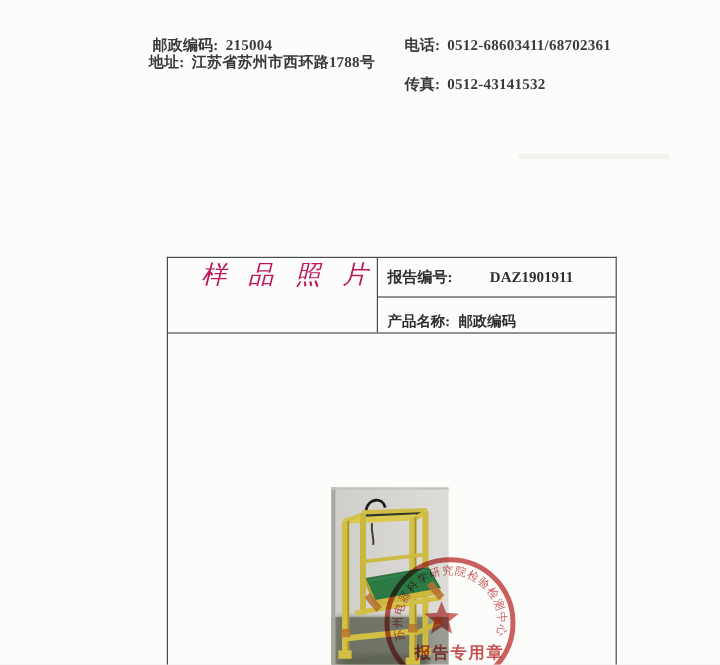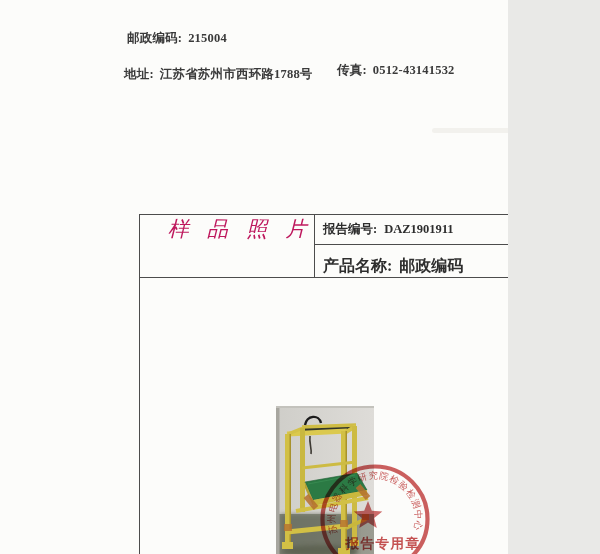--- a/index.html
+++ b/index.html
@@ -1,59 +1,62 @@
 <!DOCTYPE html>
 <html><head>
 <meta charset="utf-8">
 <style>
   html,body{margin:0;padding:0;background:#e9e9e7;}
   .page{
-    position:relative;width:508px;height:554px;overflow:hidden;
+    position:relative;width:600px;height:554px;overflow:hidden;
     background:#fcfcfa;
     font-family:"Liberation Serif","DejaVu Serif",serif;
     color:#2e2e2e;
   }
   
   .c-item{position:absolute;font-size:12.5px;font-weight:600;letter-spacing:.2px;
           color:#3a3a3a;white-space:nowrap;}
   .c-label{margin-right:6px;}
   .pos-postal {left:127px;top:30px;}
   .pos-phone  {left:337px;top:30px;}
-  .pos-address{left:124px;top:66px;}
+  .pos-address{left:124px;top:44px;}
   .pos-fax    {left:337px;top:62px;}
   
   .smudge{position:absolute;left:432px;top:128px;width:126px;height:5px;
           background:#f2f1ed;border-radius:3px;}
   
   .sample-table{position:absolute;left:139px;top:214px;width:375px;height:345px;
     border:1.6px solid #4c4c4c;border-bottom:none;box-sizing:border-box;background:transparent;}
   .tbl-header{display:flex;height:63px;border-bottom:1.6px solid #4c4c4c;box-sizing:border-box;}
   .cell-title{width:175px;border-right:1.6px solid #4c4c4c;box-sizing:border-box;
     display:flex;align-items:flex-start;justify-content:center;
     font-size:21px;word-spacing:13px;padding-left:20px;color:#be185d;white-space:nowrap;font-style:italic;}
   .right-col{flex:1;display:flex;flex-direction:column;}
   .cell-report{height:33px;border-bottom:1.4px solid #4c4c4c;box-sizing:border-box;
-    display:flex;align-items:center;padding-left:8px;font-size:12.5px;font-weight:600;}
+    display:flex;align-items:center;padding-left:8px;font-size:12.5px;font-weight:600;gap:24px;}
   .cell-product{flex:1;display:flex;align-items:center;padding-left:8px;
-    font-size:16px;font-weight:600;margin-top:11px;}
+    font-size:12px;font-weight:600;margin-top:11px;}
   .f-label{margin-right:7px;}
   
   .photo{position:absolute;left:276px;top:406px;width:98px;height:150px;z-index:1;}
   .photo svg{display:block;width:98px;height:150px;}
   
   .stamp{position:absolute;left:310px;top:454px;width:130px;height:130px;z-index:5;
          mix-blend-mode:multiply;opacity:.92;}
 </style>
 </head>
 <body>
 
 <div class="page">
 
   <div class="c-item pos-postal">
     <span class="c-label">邮政编码:</span><span class="c-value">215004</span>
+  </div>
+  <div class="c-item pos-phone">
+    <span class="c-label">电话:</span><span class="c-value">0512-68603411/68702361</span>
   </div>
   <div class="c-item pos-address">
     <span class="c-label">地址:</span><span class="c-value">江苏省苏州市西环路1788号</span>
   </div>
   <div class="c-item pos-fax">
     <span class="c-label">传真:</span><span class="c-value">0512-43141532</span>
   </div>
 
   <div class="smudge"></div>
 

